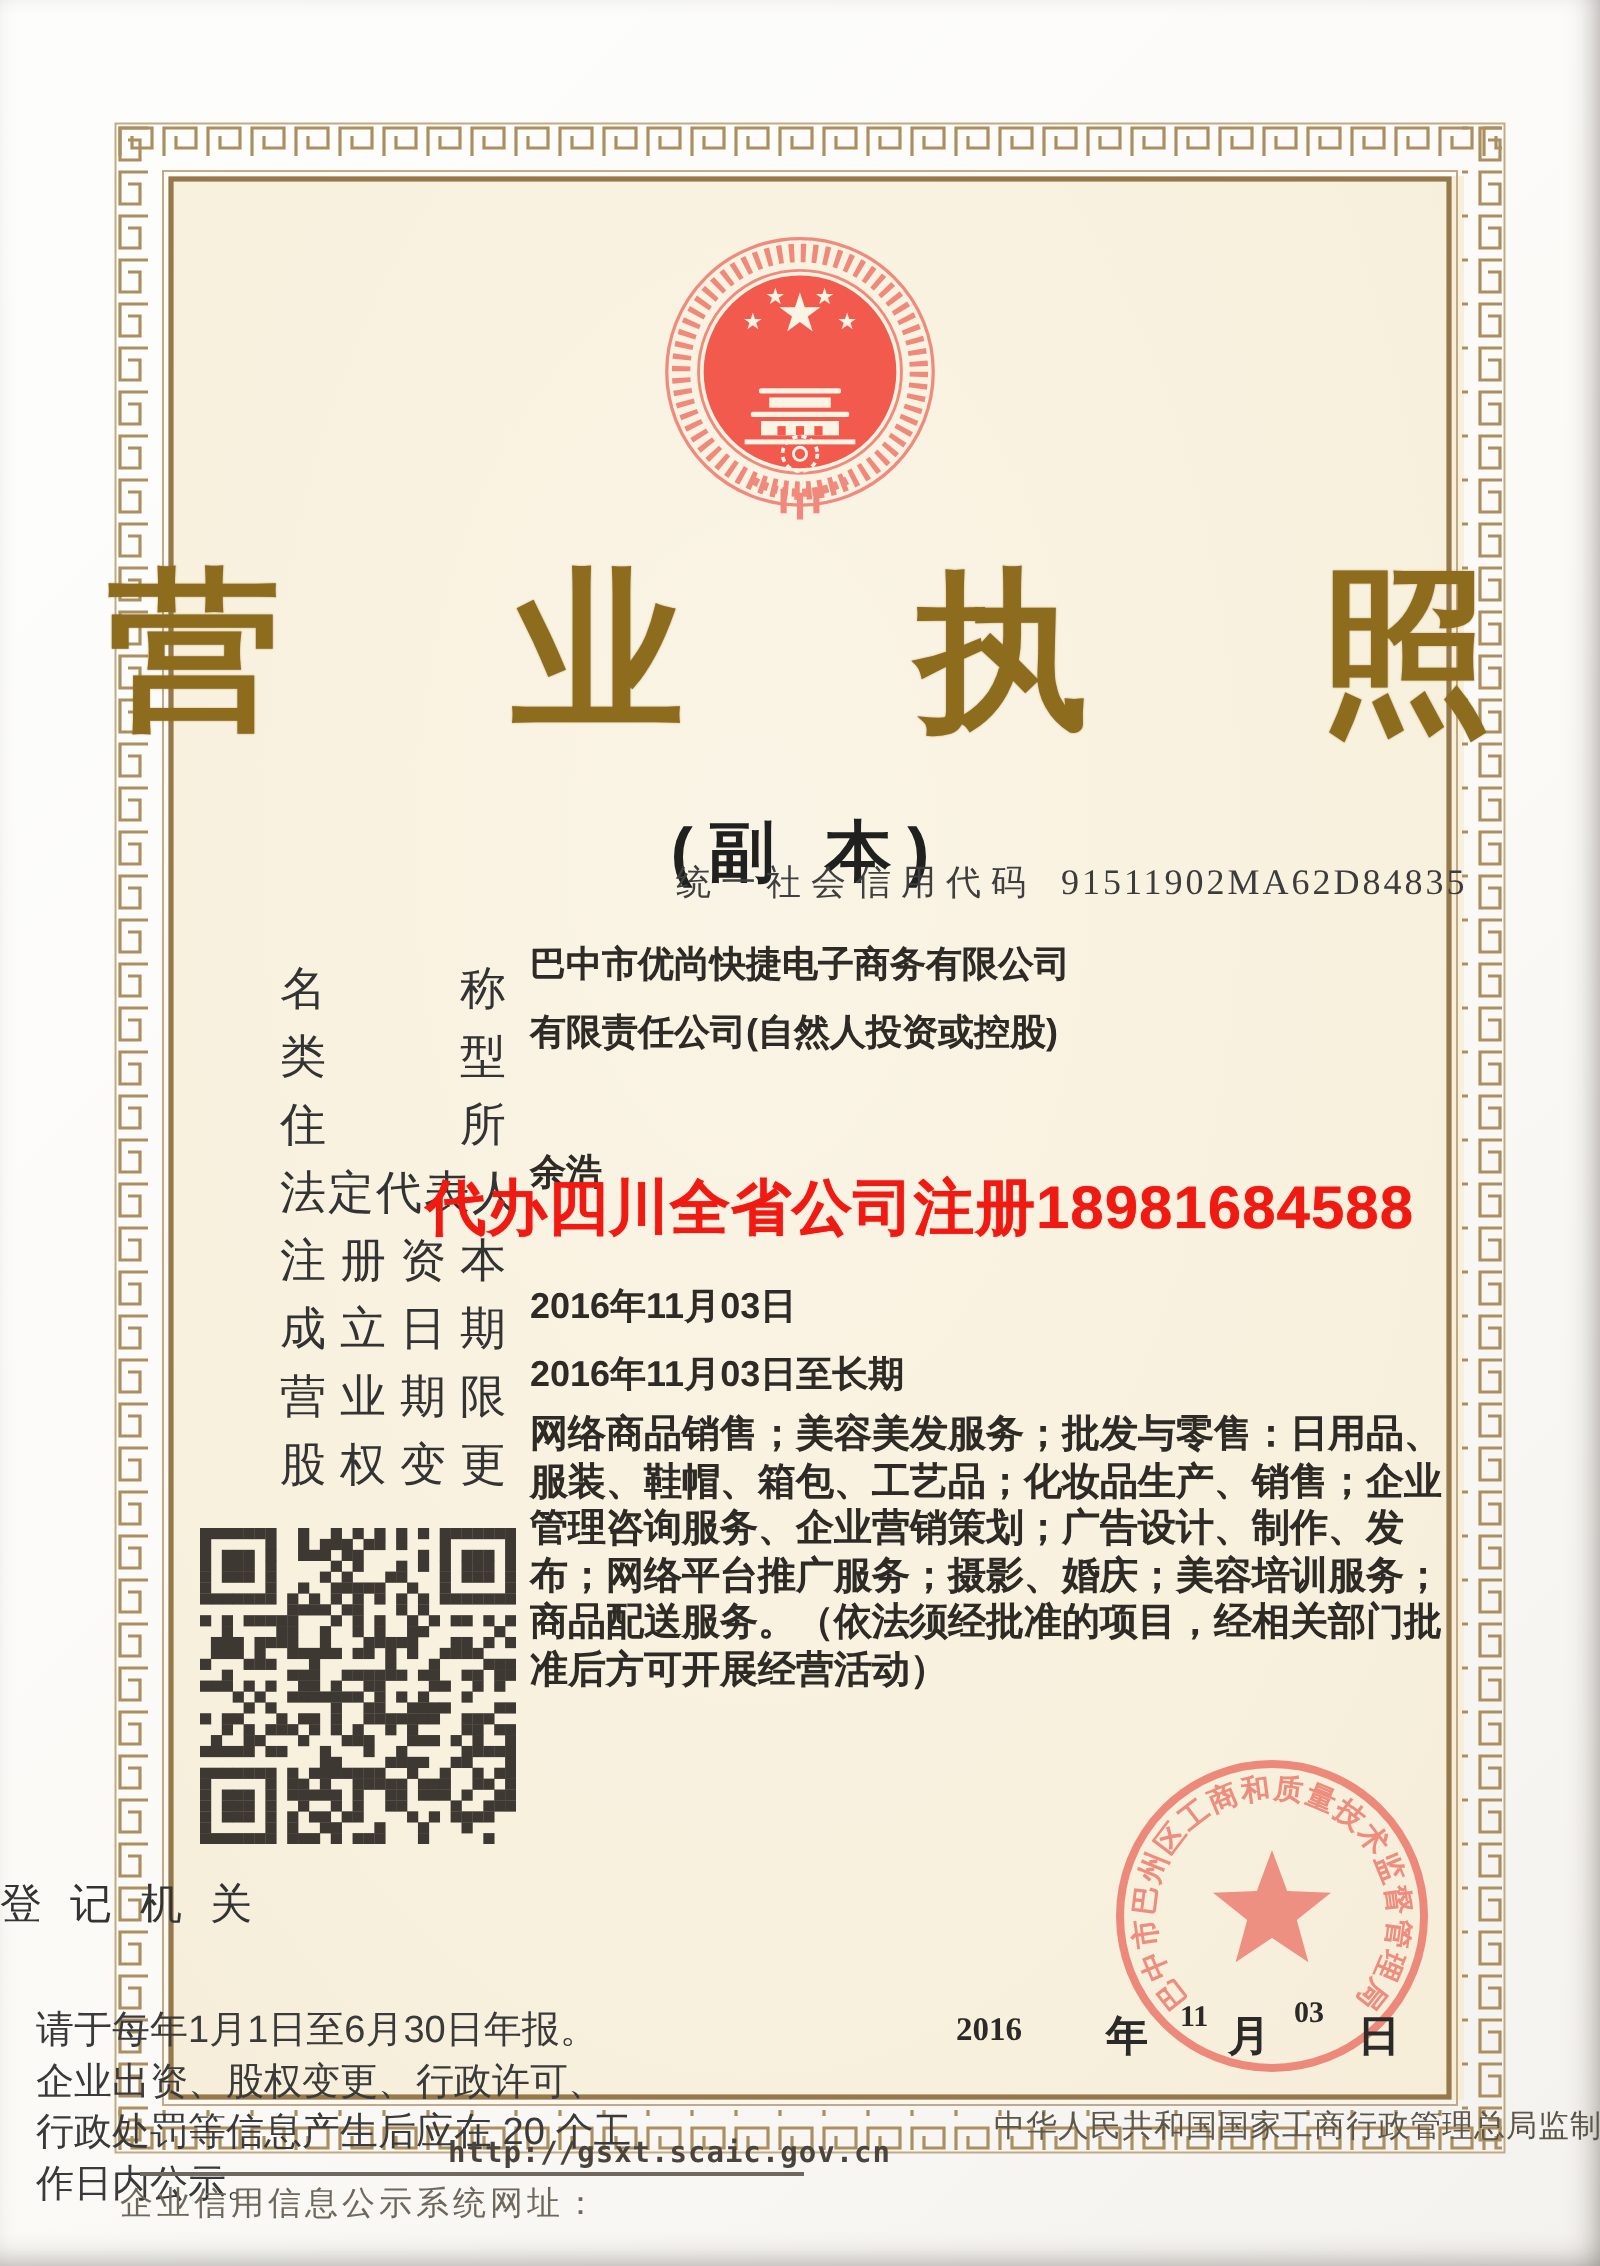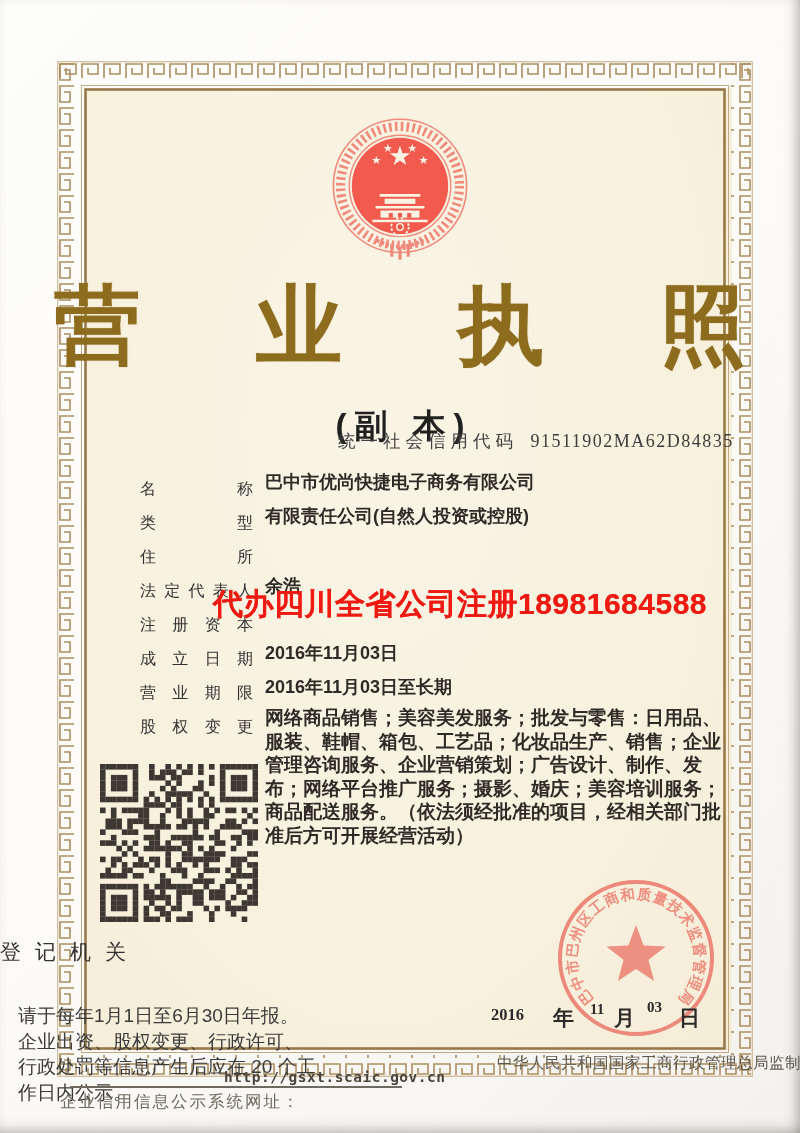--- a/index.html
+++ b/index.html
@@ -31,21 +31,21 @@
   .subtitle{
     position:absolute;left:0;top:372px;width:800px;text-align:center;
     font-size:33px;font-weight:700;color:#20201e;margin-top:32px;
   }
   .subtitle span{letter-spacing:8px;margin-right:-8px;}
   .code-line{position:absolute;left:338px;top:429px;white-space:nowrap;}
   .code-line .lbl{font-size:17.5px;font-weight:500;color:#3f3f3f;letter-spacing:5px;}
   .code-line .val{font-size:18px;color:#3c3c3c;font-family:"Liberation Serif",serif;letter-spacing:1.5px;margin-left:8px;}
   
   .f-label{
-    position:absolute;left:140px;width:114px;font-size:16px;color:#333;
+    position:absolute;left:140px;width:114px;font-size:23px;color:#333;
     text-align:justify;text-align-last:justify;letter-spacing:1px;white-space:nowrap;
   }
   .f-value{
     position:absolute;left:265px;width:462px;font-size:18px;font-weight:700;color:#2e2b26;line-height:24px;
   }
   .f-scope{font-size:19px;line-height:23.5px;}
   .watermark{
     position:absolute;left:213px;top:584px;white-space:nowrap;
     font-size:30px;font-weight:700;color:#ef1a12;letter-spacing:.5px;
     text-shadow:0 0 .5px #ef1a12;
@@ -62,21 +62,21 @@
   .d-piece{position:absolute;color:#2c2a28;white-space:nowrap;}
   .d-num{font-size:15px;font-weight:700;font-family:"Liberation Serif",serif;}
   .d-year{font-size:16.5px;font-weight:700;font-family:"Liberation Serif",serif;}
   .d-char{font-size:21px;font-weight:600;}
   
   .notice{position:absolute;left:18px;top:1003px;width:348px;font-size:19px;line-height:25.5px;color:#3a3a3a;font-weight:500;}
   .rule{position:absolute;left:70px;top:1086px;width:332px;height:1.5px;background:#6f685e;}
   .url{position:absolute;left:224px;top:1069px;font-family:"DejaVu Sans Mono",monospace;font-size:14.5px;font-weight:700;color:#4a443c;letter-spacing:.5px;}
   .publicity{position:absolute;left:60px;top:1091px;font-size:16.5px;color:#6e675c;letter-spacing:2px;}
   .issuer{position:absolute;left:497px;top:1053px;font-size:15.5px;color:#5c5549;letter-spacing:.5px;white-space:nowrap;}
-  .year-stamp{position:absolute;left:491px;top:1005px;}
+  .year-stamp{position:absolute;left:478px;top:1005px;}
 </style>
 </head>
 <body>
 
 <div class="photo">
 
   <div class="paper-inner"></div>
 
   <svg class="border-frame" width="696" height="1016">
     <defs>

